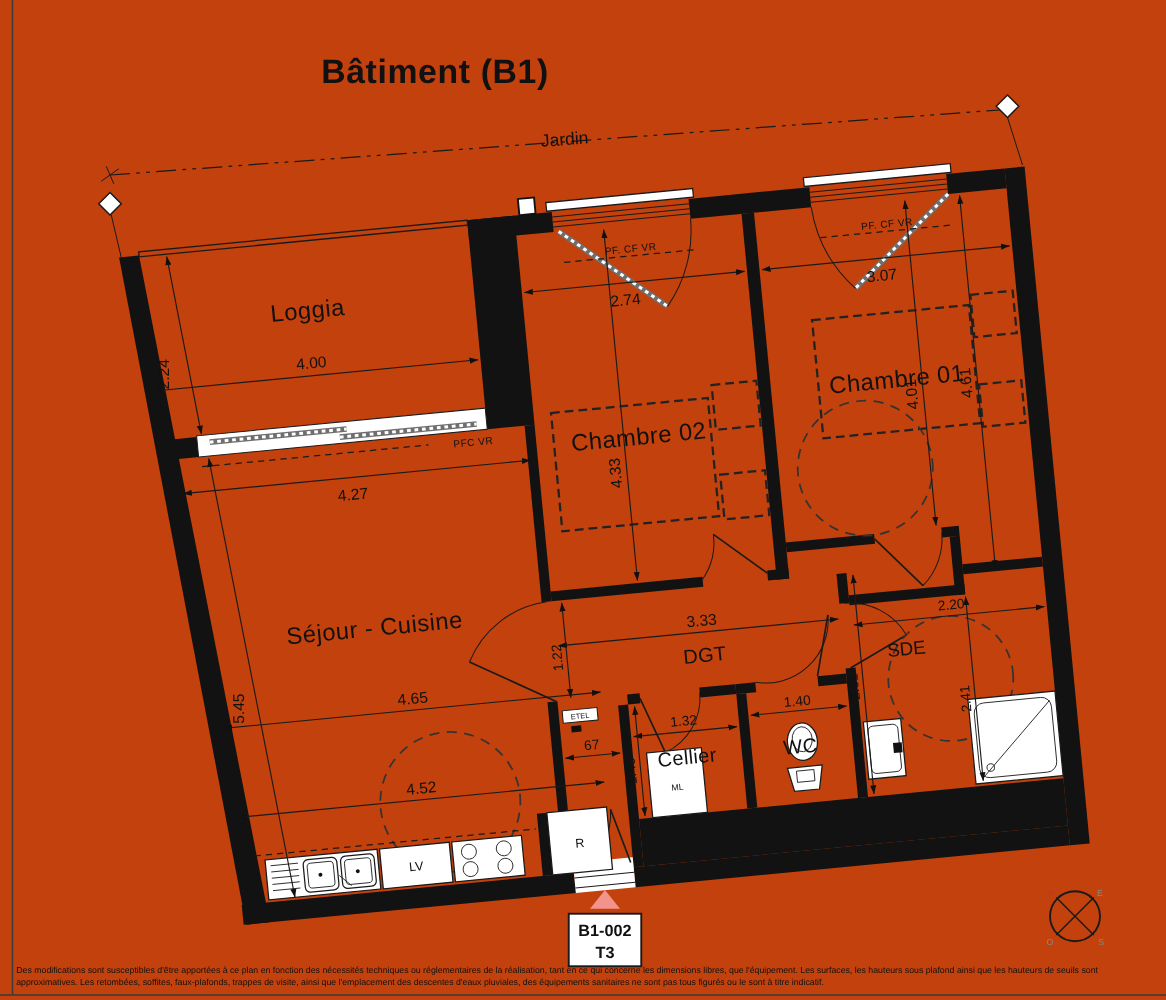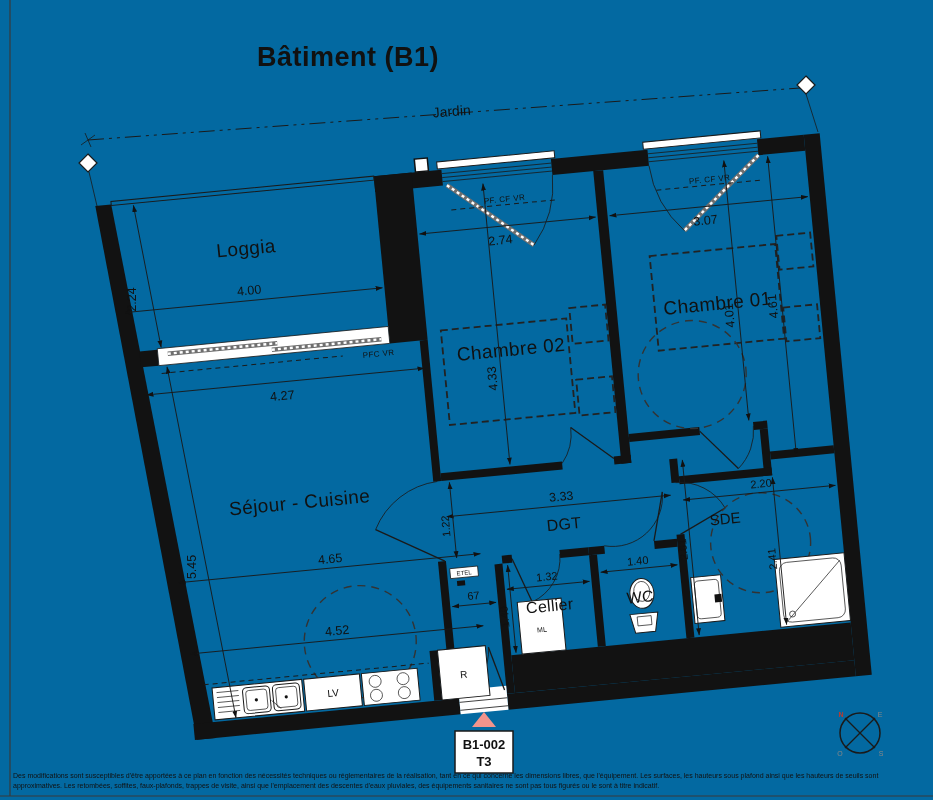--- a/index.html
+++ b/index.html
@@ -1,16 +1,16 @@
 <!DOCTYPE html>
 <html><head>
 <meta charset="utf-8">
 <style>
   html,body{margin:0;padding:0;background:#fff;}
-  .stage{position:relative;width:933px;height:800px;background:#0369a1;overflow:hidden;
+  .stage{position:relative;width:933px;height:800px;background:#c2410c;overflow:hidden;
          font-family:"Liberation Sans", sans-serif;}
   svg{display:block;}
   svg text{fill:#111;font-family:"Liberation Sans", sans-serif;}
   .title{font-size:27px;font-weight:600;letter-spacing:.5px;}
   .jardin{font-size:14px;}
   .room{font-size:19px;letter-spacing:.4px;}
   .room-m{font-size:16px;letter-spacing:.3px;}
   .room-s{font-size:15px;}
   .dim{font-size:12.5px;}
   .dim-s{font-size:11px;}

